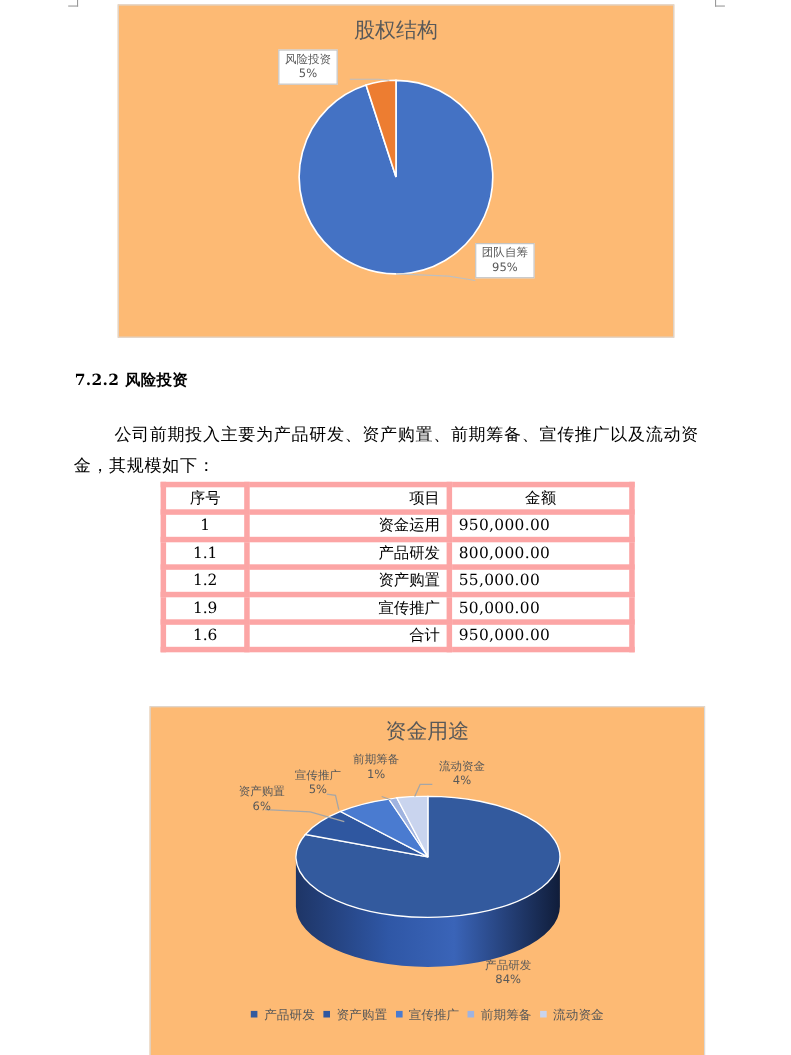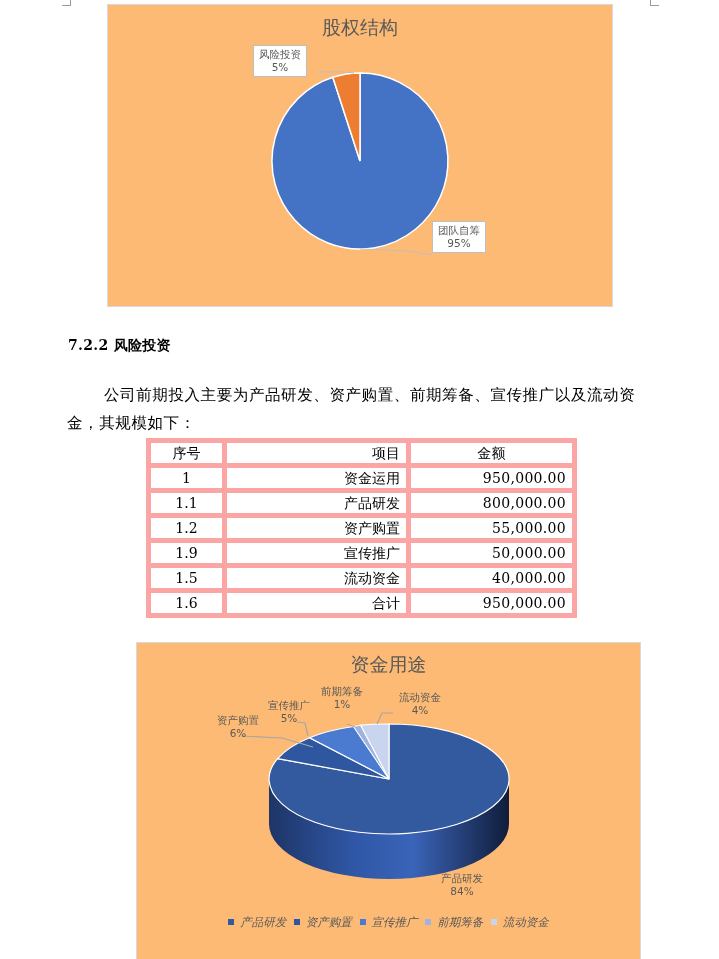--- a/index.html
+++ b/index.html
@@ -14,36 +14,36 @@
   #chart2 { left:136px; top:642px; width:505px; height:344px; }
   .chart-box svg { position:absolute; left:0; top:0; }
   .chart-title { position:absolute; left:0; right:0; text-align:center; font-size:19px; color:#595959; }
   #chart1 .chart-title { top:10px; }
   #chart2 .chart-title { top:9px; }
 
   .legend { position:absolute; left:0; right:0; text-align:center; font-size:11.5px; color:#595959; white-space:nowrap; }
   .legend-item { display:inline-block; margin:0 2px; }
   .legend-swatch { display:inline-block; width:6px; height:6px; margin-right:6px; vertical-align:middle; position:relative; top:-1px; }
   #chart1 .legend { top:273px; }
-  #chart2 .legend { top:272px;font-style:italic; }
+  #chart2 .legend { top:272px; }
 
   .data-label { position:absolute; text-align:center; font-size:10.5px; line-height:13px; color:#595959; white-space:nowrap; }
   .data-label.boxed { border:1px solid #bfbfbf; background:#fff; padding:2px 5px; }
 
   .heading { position:absolute; left:68px; top:337px; font-size:14px; font-weight:bold; font-family:"DejaVu Serif", "Liberation Serif", serif; letter-spacing:0.3px; }
   .para { position:absolute; font-size:15.5px; font-family:"DejaVu Serif", "Liberation Serif", serif; letter-spacing:0.6px; white-space:nowrap; }
   #para-line1 { left:104px; top:385px; }
   #para-line2 { left:67px; top:413px;font-family:Liberation Serif, serif; }
 
   table.budget { position:absolute; left:146px; top:438px; border-collapse:collapse;
                  font-family:"DejaVu Serif", "Liberation Serif", serif; font-size:14px; }
   table.budget td, table.budget th { border:5px solid #fca5a5; height:21.7px; padding:0 6px; font-weight:normal; box-sizing:border-box; line-height:20px; }
   table.budget .c1 { width:76px; text-align:center; }
   table.budget .c2 { width:184px; text-align:right; }
-  table.budget .c3 { width:166px; text-align:right; letter-spacing:0.3px; }
+  table.budget .c3 { width:166px; text-align:left; letter-spacing:0.3px; }
 </style>
 </head>
 <body>
 
 <div class="corner-mark corner-left"></div>
 <div class="corner-mark corner-right"></div>
 
 <div id="chart1" class="chart-box">
   <svg width="506" height="303" viewBox="0 0 506 303">
 
@@ -86,25 +86,20 @@
   </tr>
   <tr>
     <td class="c1">1.2</td>
     <td class="c2">资产购置</td>
     <td class="c3">55,000.00</td>
   </tr>
   <tr>
     <td class="c1">1.9</td>
     <td class="c2">宣传推广</td>
     <td class="c3">50,000.00</td>
-  </tr>
-  <tr>
-    <td class="c1">1.5</td>
-    <td class="c2">流动资金</td>
-    <td class="c3">40,000.00</td>
   </tr>
   <tr>
     <td class="c1">1.6</td>
     <td class="c2">合计</td>
     <td class="c3">950,000.00</td>
   </tr>
 </tbody>
   </table>
 
 <div id="chart2" class="chart-box">

